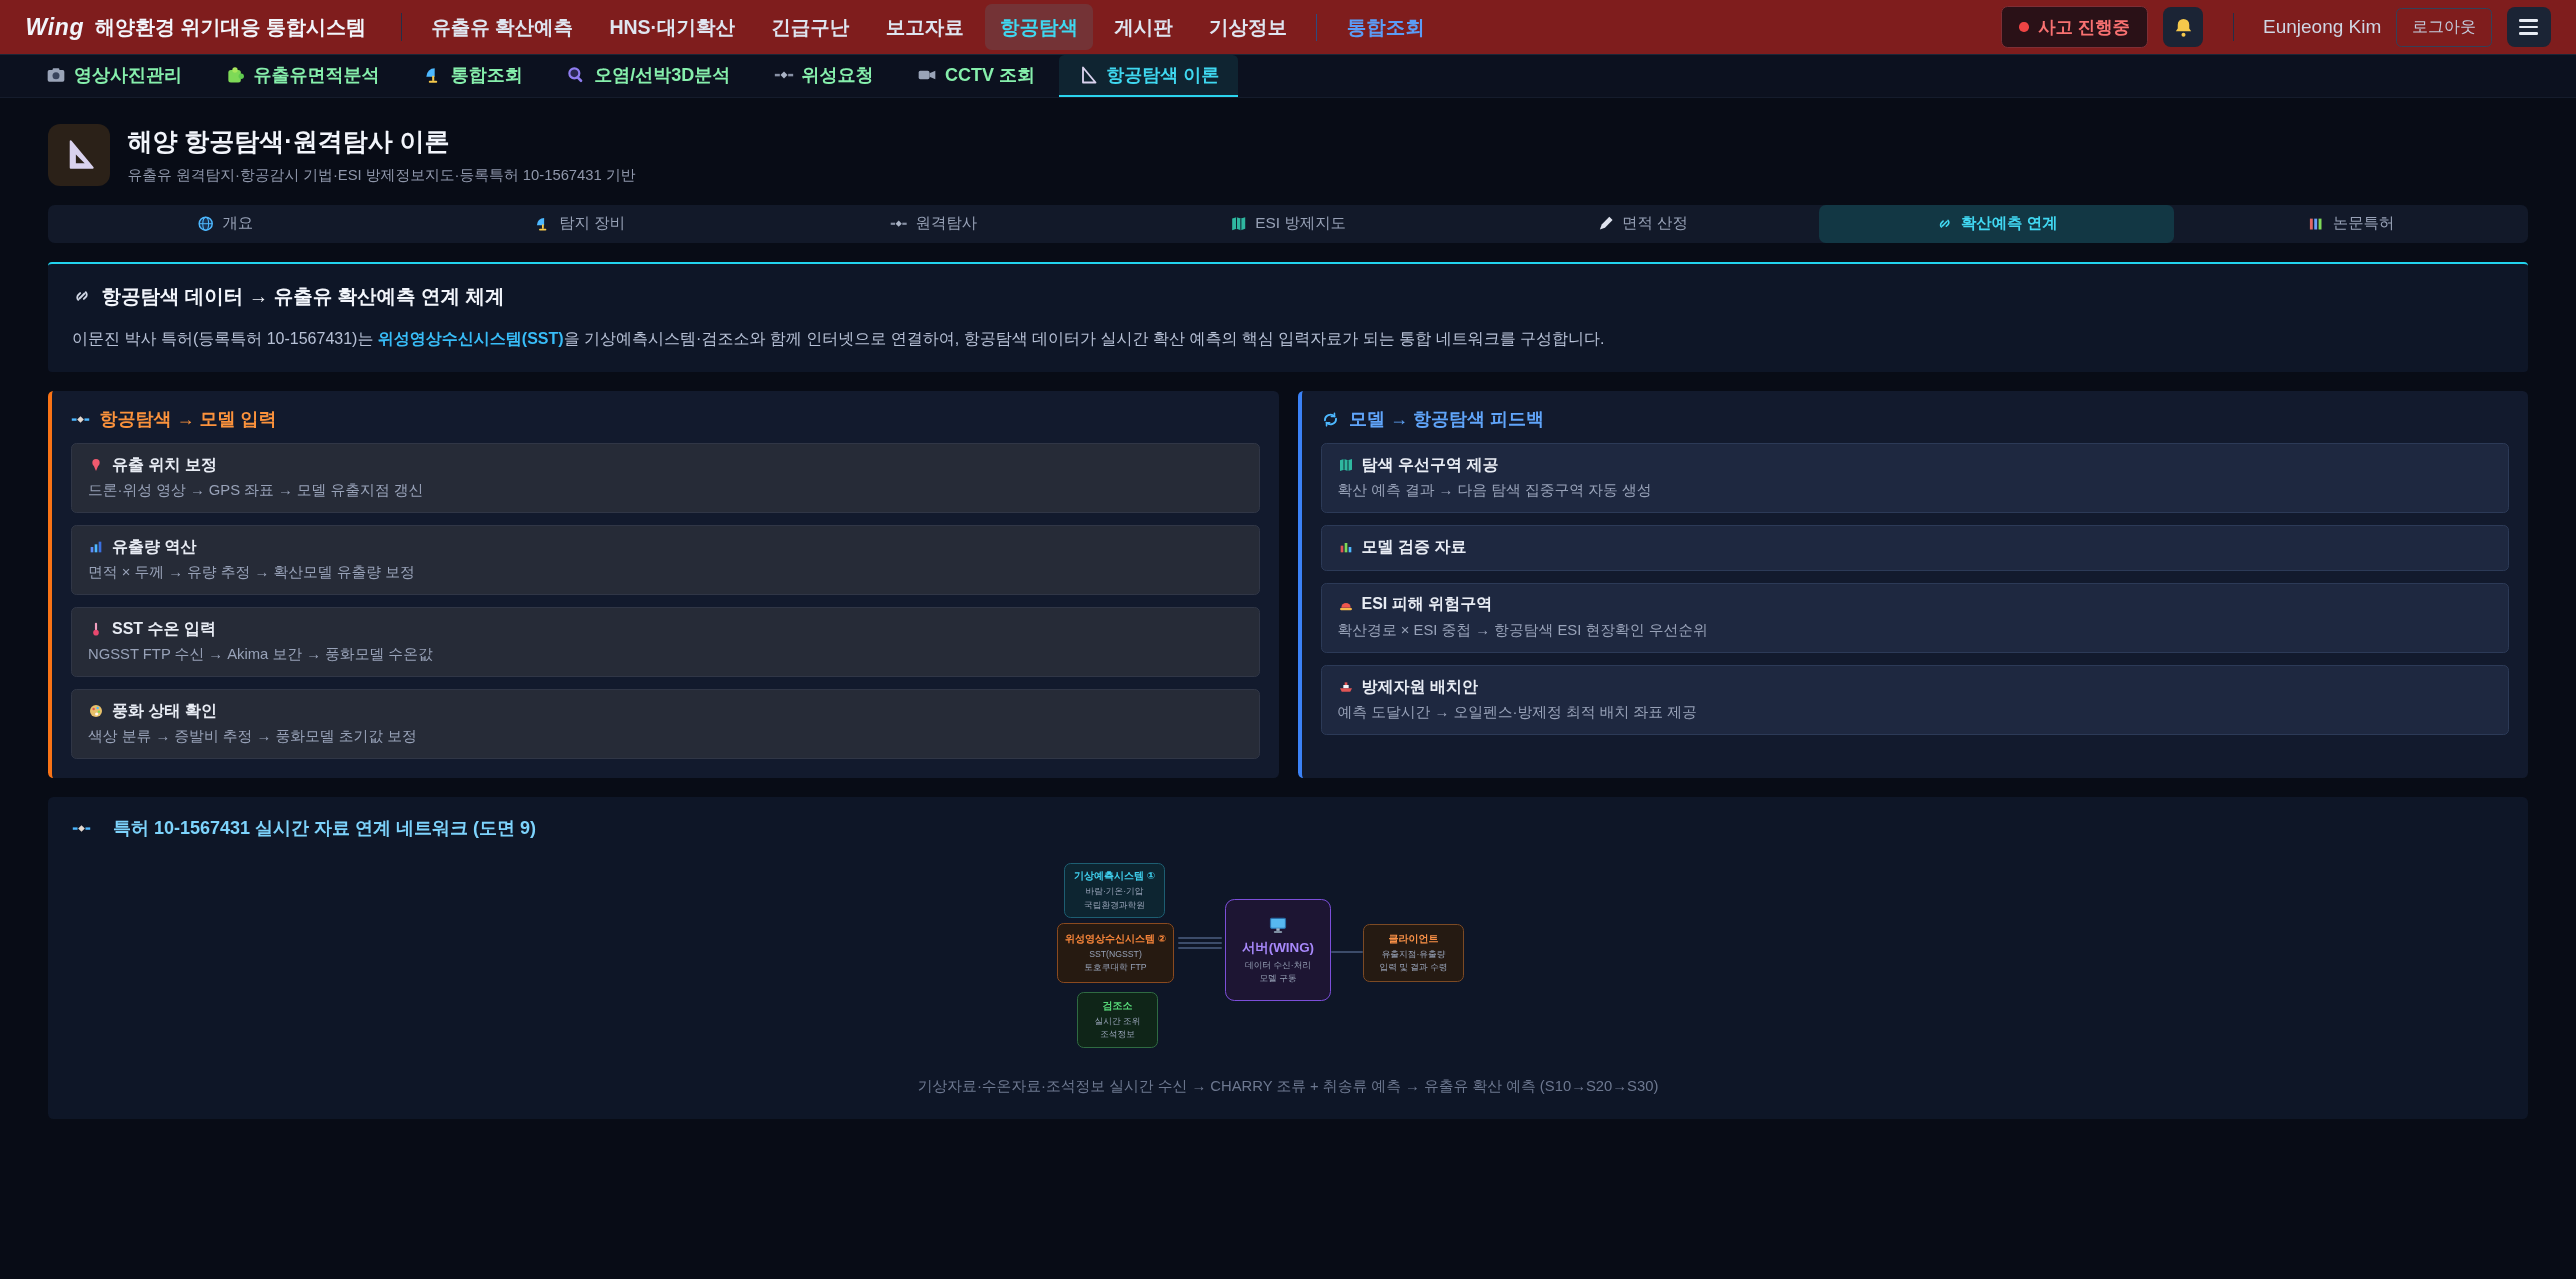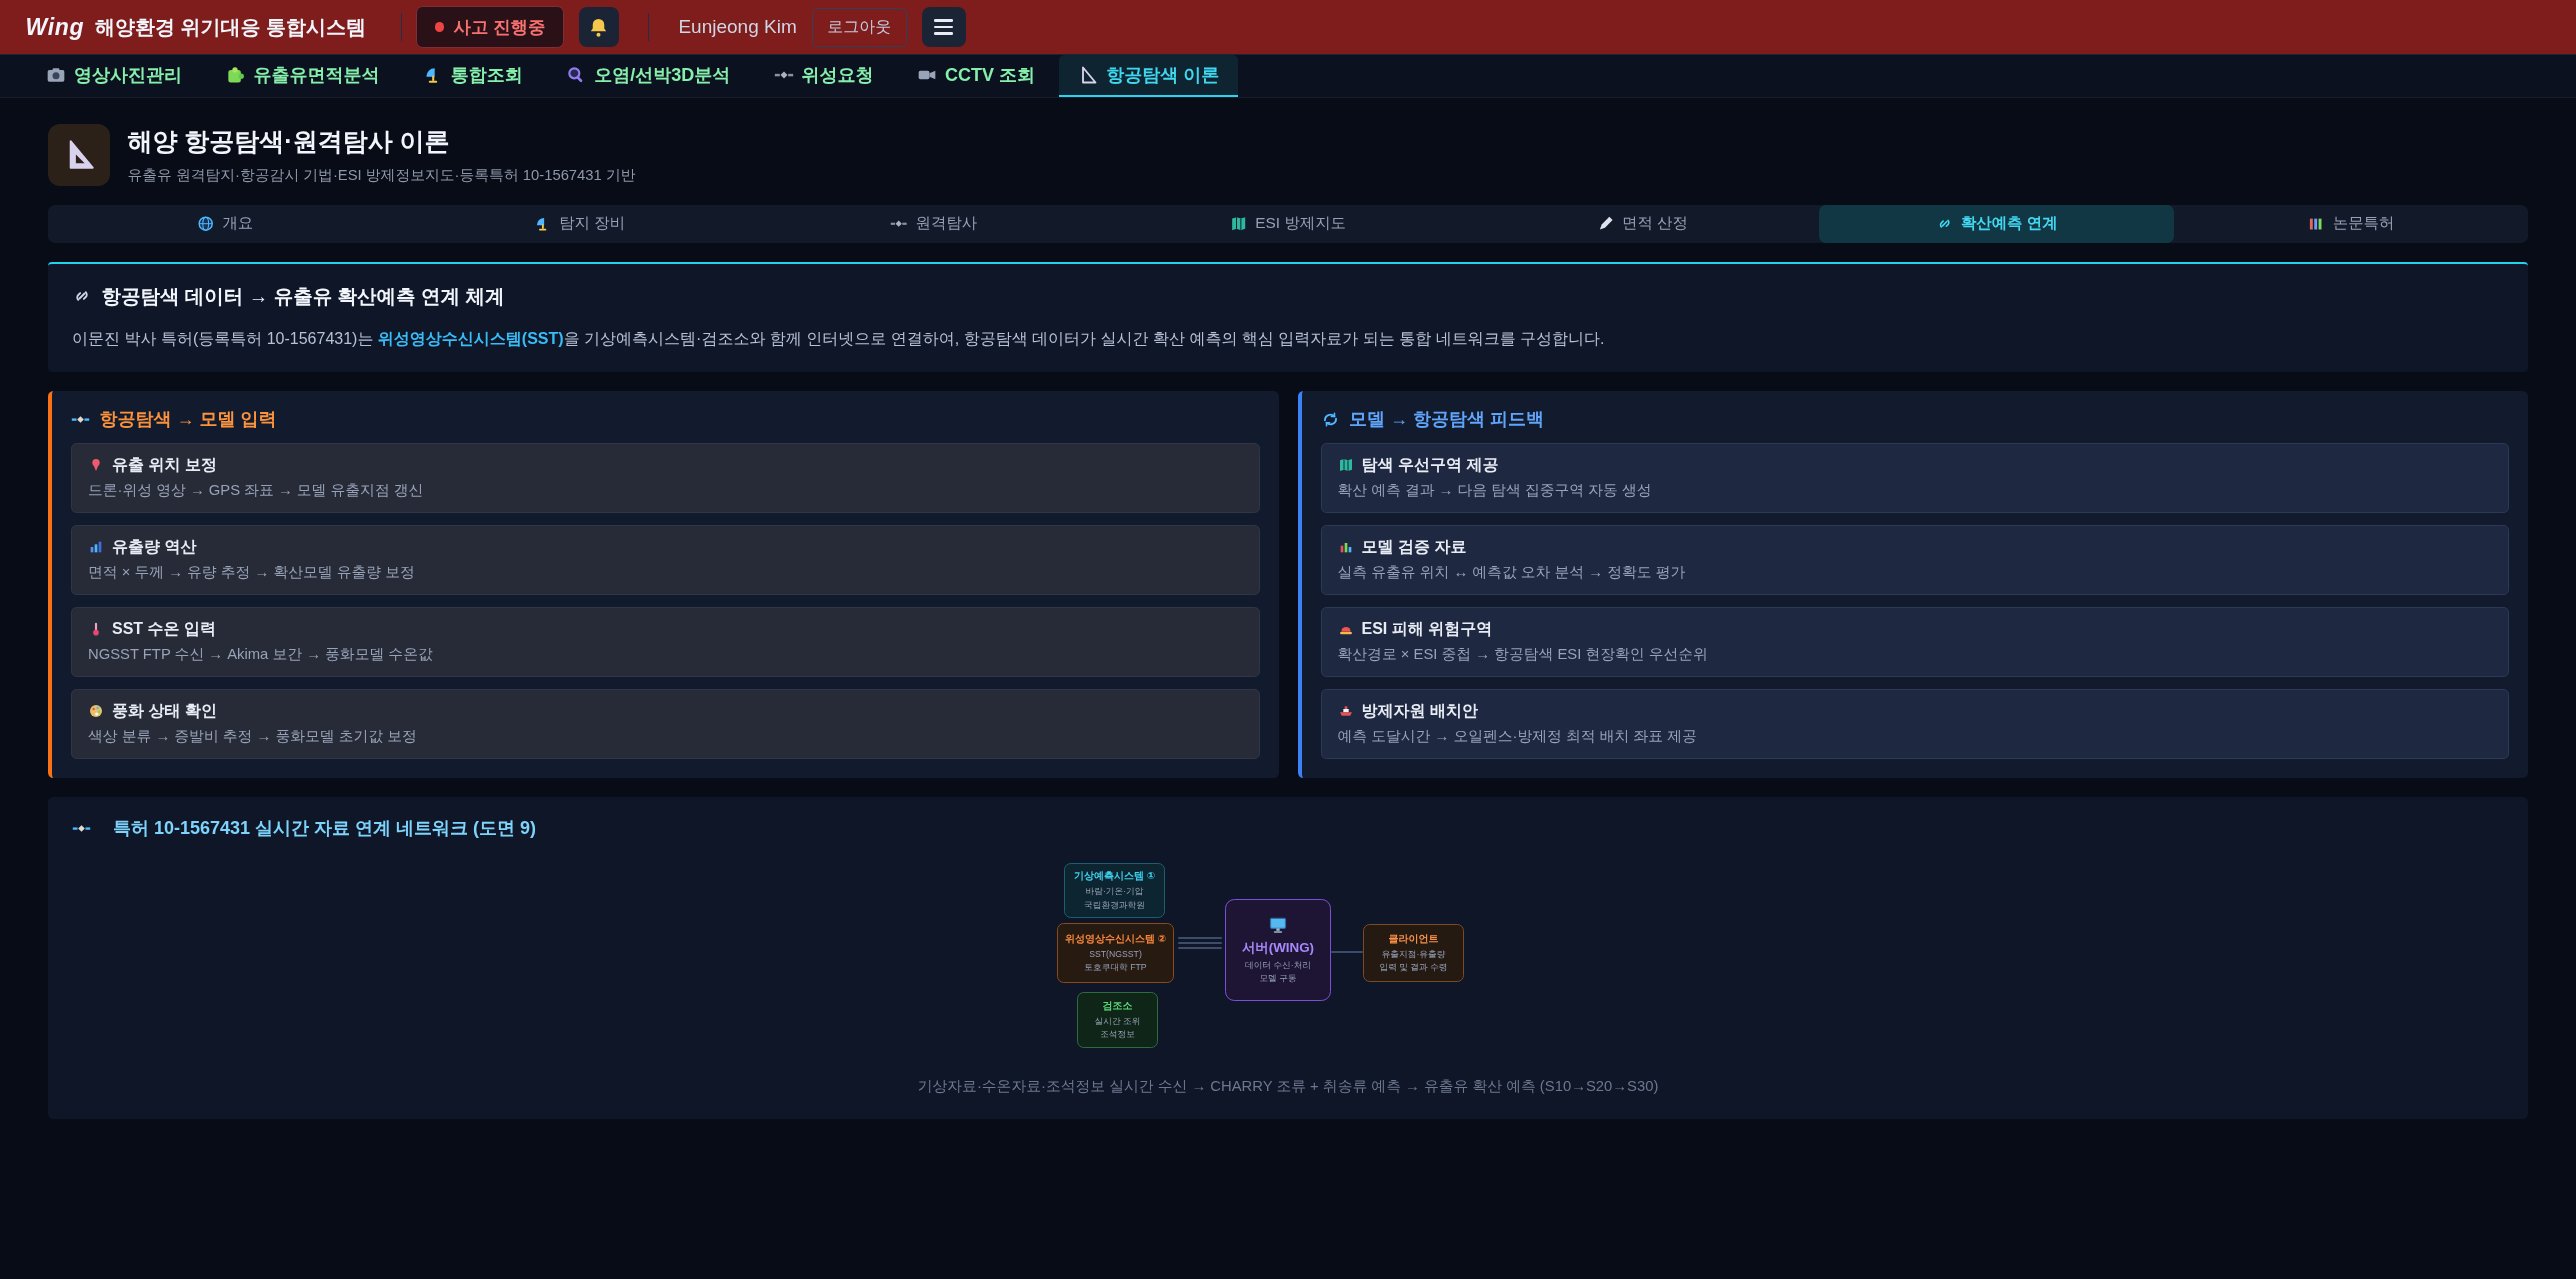--- a/index.html
+++ b/index.html
@@ -123,20 +123,31 @@
 </style>
 </head>
 <body>
 
 <header class="topbar">
   <div class="brand">
     <span class="mark">Wing</span>
     <span class="title">해양환경 위기대응 통합시스템</span>
   </div>
   <span class="vdiv"></span>
+  <nav class="mainmenu">
+    <a class="mitem">유출유 확산예측</a>
+    <a class="mitem">HNS·대기확산</a>
+    <a class="mitem">긴급구난</a>
+    <a class="mitem">보고자료</a>
+    <a class="mitem active">항공탐색</a>
+    <a class="mitem">게시판</a>
+    <a class="mitem">기상정보</a>
+    <span class="mdiv"></span>
+    <a class="mitem accent">통합조회</a>
+  </nav>
   <div class="topright">
     <div class="badge-incident">
       <span class="dot"></span>
       <span>사고 진행중</span>
     </div>
     <div class="iconbtn">
       <span class="i">
         <svg width="23" height="23" viewBox="0 0 24 24">
             <path d="M12 3a6 6 0 0 1 6 6v4l2 3H4l2-3V9a6 6 0 0 1 6-6z" fill="#f5c84b"></path>
             <circle cx="12" cy="19.6" r="2.1" fill="#f5c84b"></circle>
@@ -419,21 +430,20 @@
         <div class="ct">
           <span class="i">
               <svg width="16" height="16" viewBox="0 0 24 24">
                 <rect x="4" y="10" width="4" height="10" fill="#e05555"></rect>
                 <rect x="10" y="6" width="4" height="14" fill="#7ed957"></rect>
                 <rect x="16" y="12" width="4" height="8" fill="#4db8ff"></rect>
               </svg>
             </span>
           <span>모델 검증 자료</span>
         </div>
-        <div class="cd">실측 유출유 위치 ↔ 예측값 오차 분석 → 정확도 평가</div>
       </div>
       <div class="card">
         <div class="ct">
           <span class="i">
               <svg width="16" height="16" viewBox="0 0 24 24">
                 <path d="M5 16a7 7 0 0 1 14 0z" fill="#f0564e"></path>
                 <rect x="3" y="16.5" width="18" height="3.2" rx="1.6" fill="#f5b84b"></rect>
               </svg>
             </span>
           <span>ESI 피해 위험구역</span>

